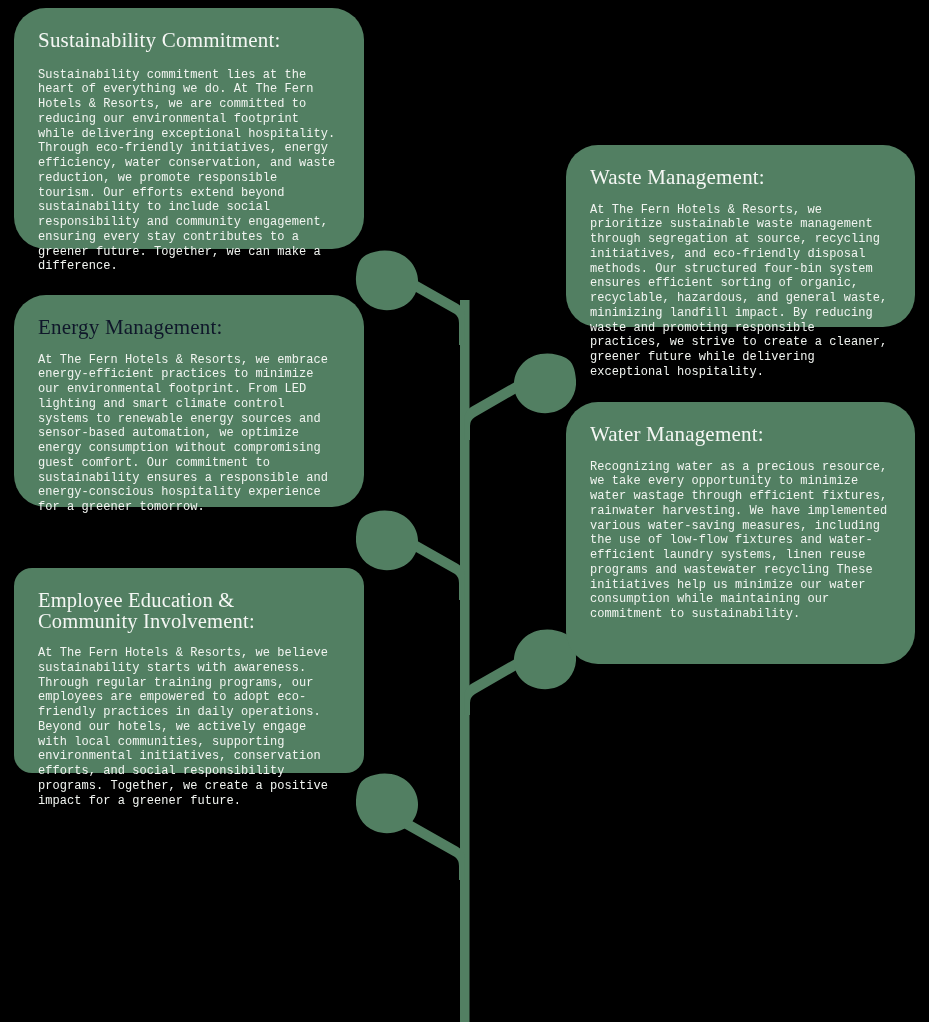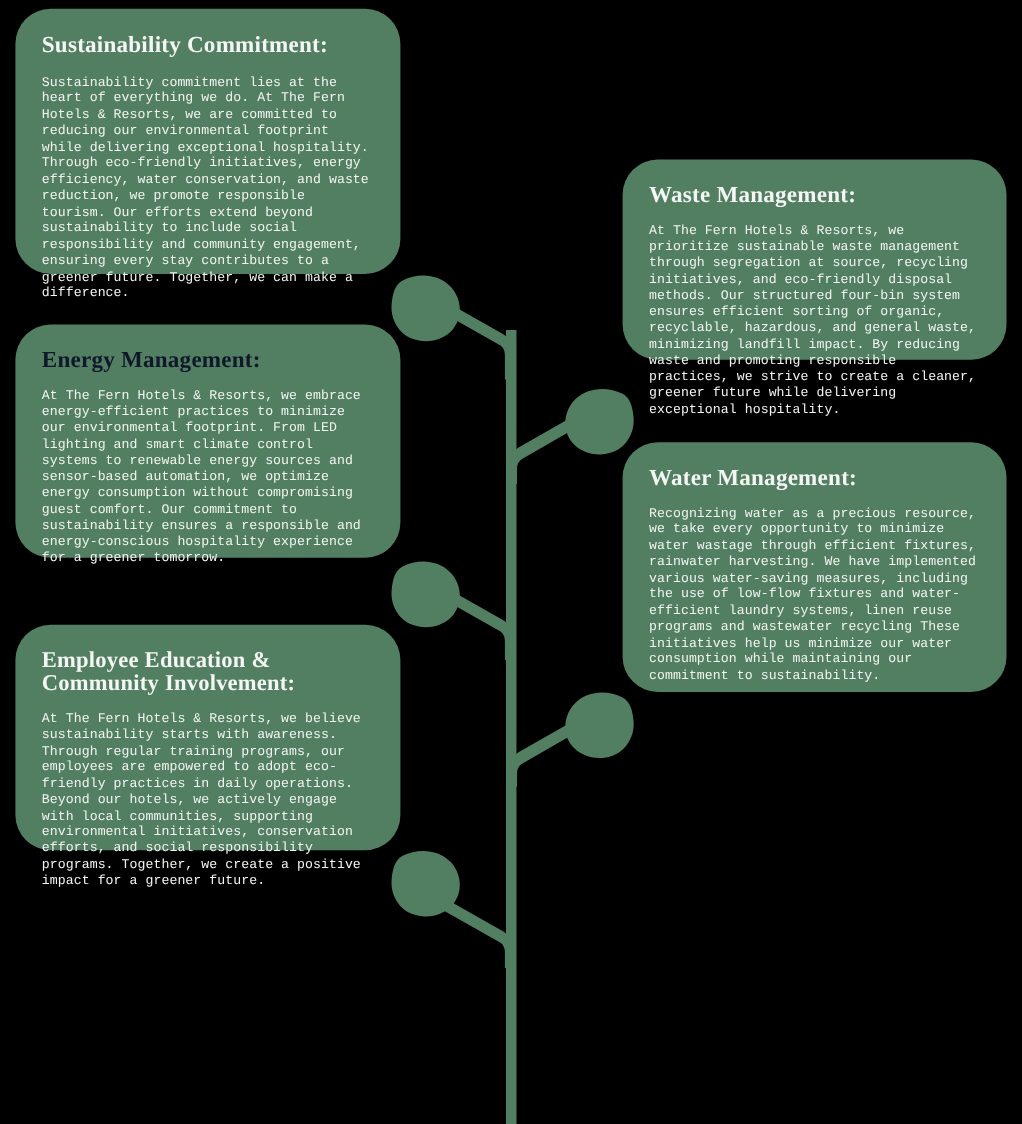--- a/index.html
+++ b/index.html
@@ -39,41 +39,41 @@
   }
   .card-left {
     border-radius: 32px 32px 32px 32px;
   }
   .card-right {
     border-radius: 32px 32px 32px 32px;
   }
   .card h2 {
     margin: 0 0 14px 0;
     font-family: "Liberation Serif", serif;
-    font-weight: 700;
+    font-weight: 400;
     font-size: 21px;
     line-height: 1.03;
     letter-spacing: 0.2px;
     color: #f5f7f4;
   }
   .card p {
     margin: 0;
     font-family: Liberation Mono, monospace;
     font-size: 12px;
     line-height: 1.23;
     color: #f2f5f1;
     letter-spacing: 0.05px;
   }
 
   
   #card-sustainability { left: 14px;  top: 8px;   width: 350px; height: 241px; }
   #card-energy         { left: 14px;  top: 295px; width: 350px; height: 212px; }
   #card-employee       { left: 14px;  top: 568px; width: 350px; height: 205px; }
   #card-waste          { left: 566px; top: 145px; width: 349px; height: 182px; }
-  #card-water          { left: 566px; top: 402px; width: 349px; height: 227px; }
+  #card-water          { left: 566px; top: 402px; width: 349px; height: 262px; }
 
   #card-sustainability h2 { margin-bottom: 16px; }
   #card-employee h2 { font-size: 20.5px; }
 </style>
 </head>
 <body>
 
 <div id="stage" style="background: rgb(0, 0, 0);">
 
   <svg id="plant" viewBox="0 0 929 1022">
@@ -131,21 +131,21 @@
   <div class="card card-left" id="card-sustainability" style="background: rgb(82, 127, 98);">
     <h2 style="color: rgb(245, 247, 244);">Sustainability Commitment:</h2>
     <p style="color: rgb(242, 245, 241);">Sustainability commitment lies at the heart of everything we do.  At The Fern Hotels &amp; Resorts, we are committed to reducing our environmental footprint while delivering exceptional hospitality. Through eco-friendly initiatives, energy efficiency, water conservation, and waste reduction, we promote responsible tourism. Our efforts extend beyond sustainability to include social responsibility and community engagement, ensuring every stay contributes to a greener future. Together, we can make a difference.</p>
   </div>
 
   <div class="card card-left" id="card-energy" style="background: rgb(82, 127, 98);">
     <h2 style="color: #0f172a;">Energy Management:</h2>
     <p style="color: rgb(242, 245, 241);">At The Fern Hotels &amp; Resorts, we embrace energy-efficient practices to minimize our environmental footprint. From LED lighting and smart climate control systems to renewable energy sources and sensor-based automation, we optimize energy consumption without compromising guest comfort. Our commitment to sustainability ensures a responsible and energy-conscious hospitality experience for a greener tomorrow.</p>
   </div>
 
-  <div class="card card-left" id="card-employee" style="background: rgb(82, 127, 98);">
+  <div class="card card-left" id="card-employee" style="background: rgb(82, 127, 98); border-radius: 18px;">
     <h2 style="color: rgb(245, 247, 244);">Employee Education &amp; Community Involvement:</h2>
     <p style="color: rgb(242, 245, 241);">At The Fern Hotels &amp; Resorts, we believe sustainability starts with awareness. Through regular training programs, our employees are empowered to adopt eco-friendly practices in daily operations. Beyond our hotels, we actively engage with local communities, supporting environmental initiatives, conservation efforts, and social responsibility programs. Together, we create a positive impact for a greener future.</p>
   </div>
 
   <div class="card card-right" id="card-waste" style="background: rgb(82, 127, 98);">
     <h2 style="color: rgb(245, 247, 244);">Waste Management:</h2>
     <p style="color: rgb(242, 245, 241);">At The Fern Hotels &amp; Resorts, we prioritize sustainable waste management through segregation at source, recycling initiatives, and eco-friendly disposal methods. Our structured four-bin system ensures efficient sorting of organic, recyclable, hazardous, and general waste, minimizing landfill impact. By reducing waste and promoting responsible practices, we strive to create a cleaner, greener future while delivering exceptional hospitality.</p>
   </div>
 
   <div class="card card-right" id="card-water" style="background: rgb(82, 127, 98);">

